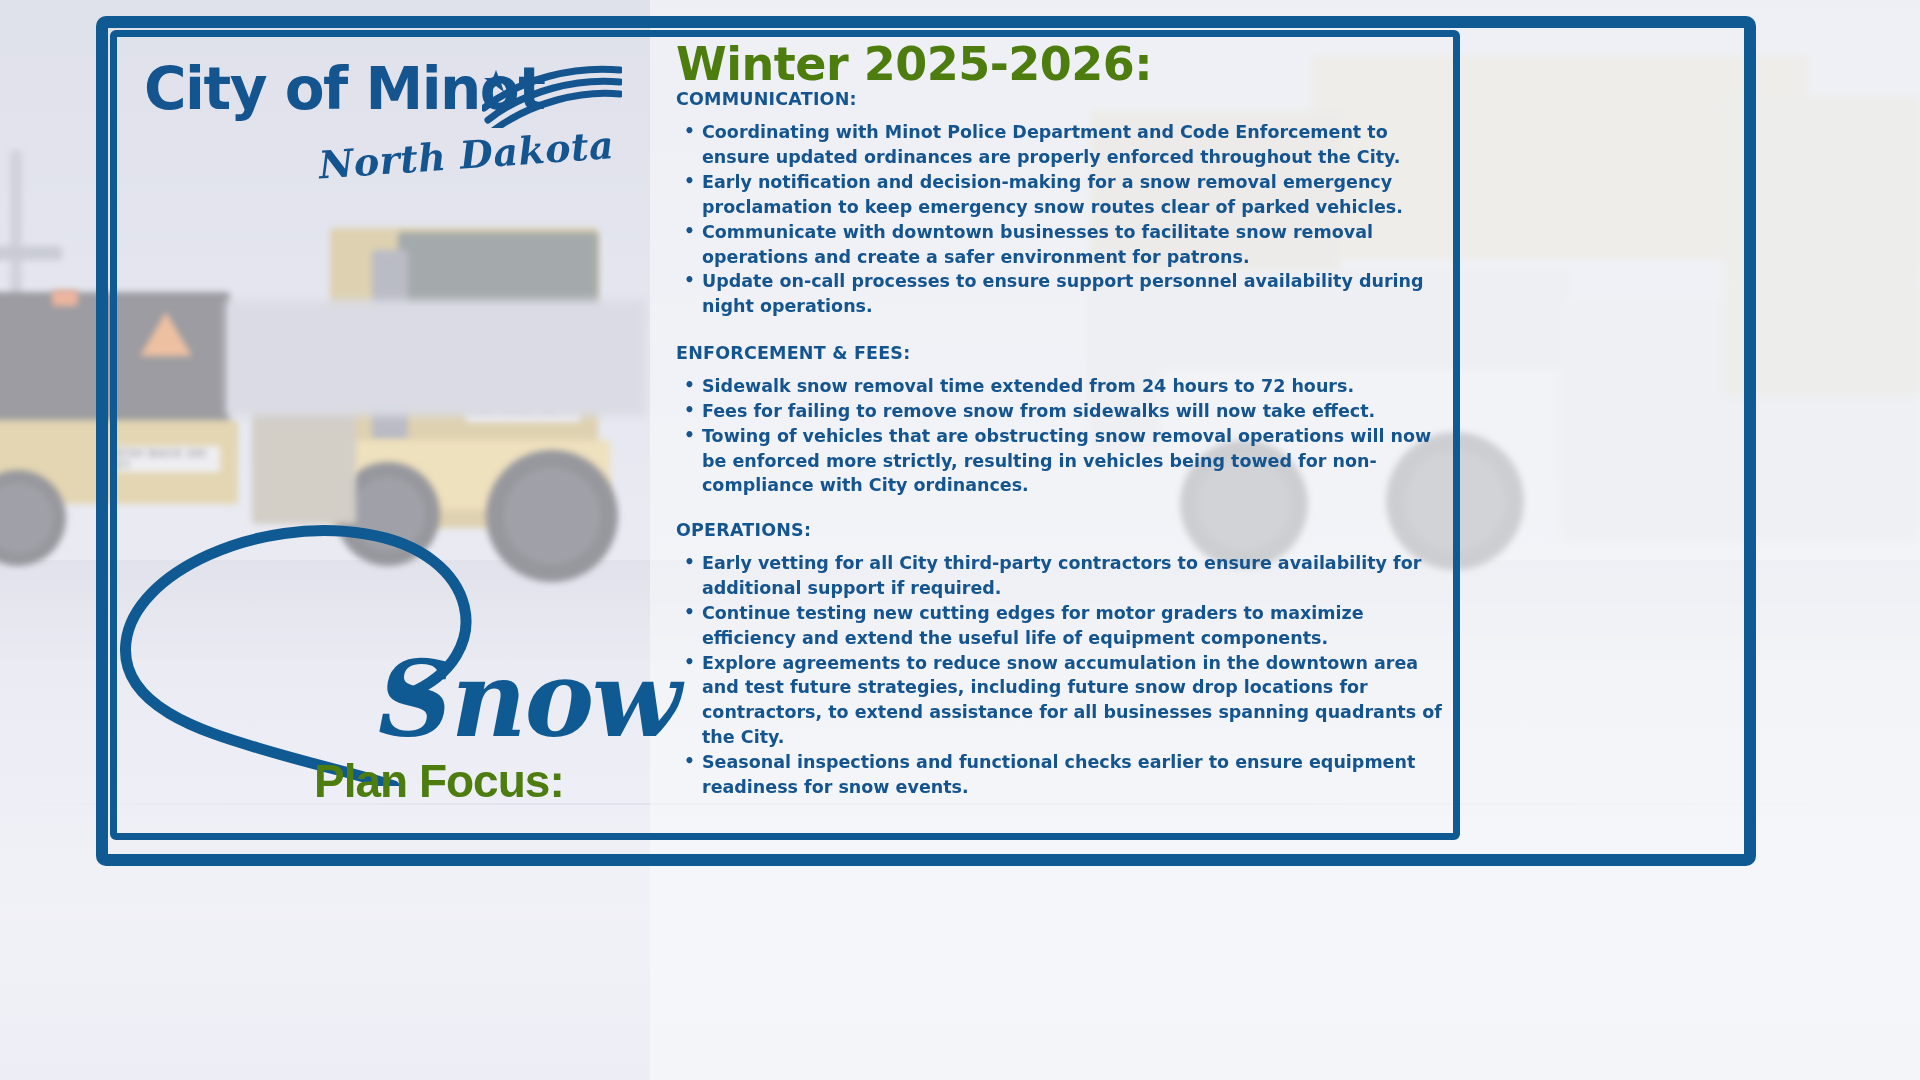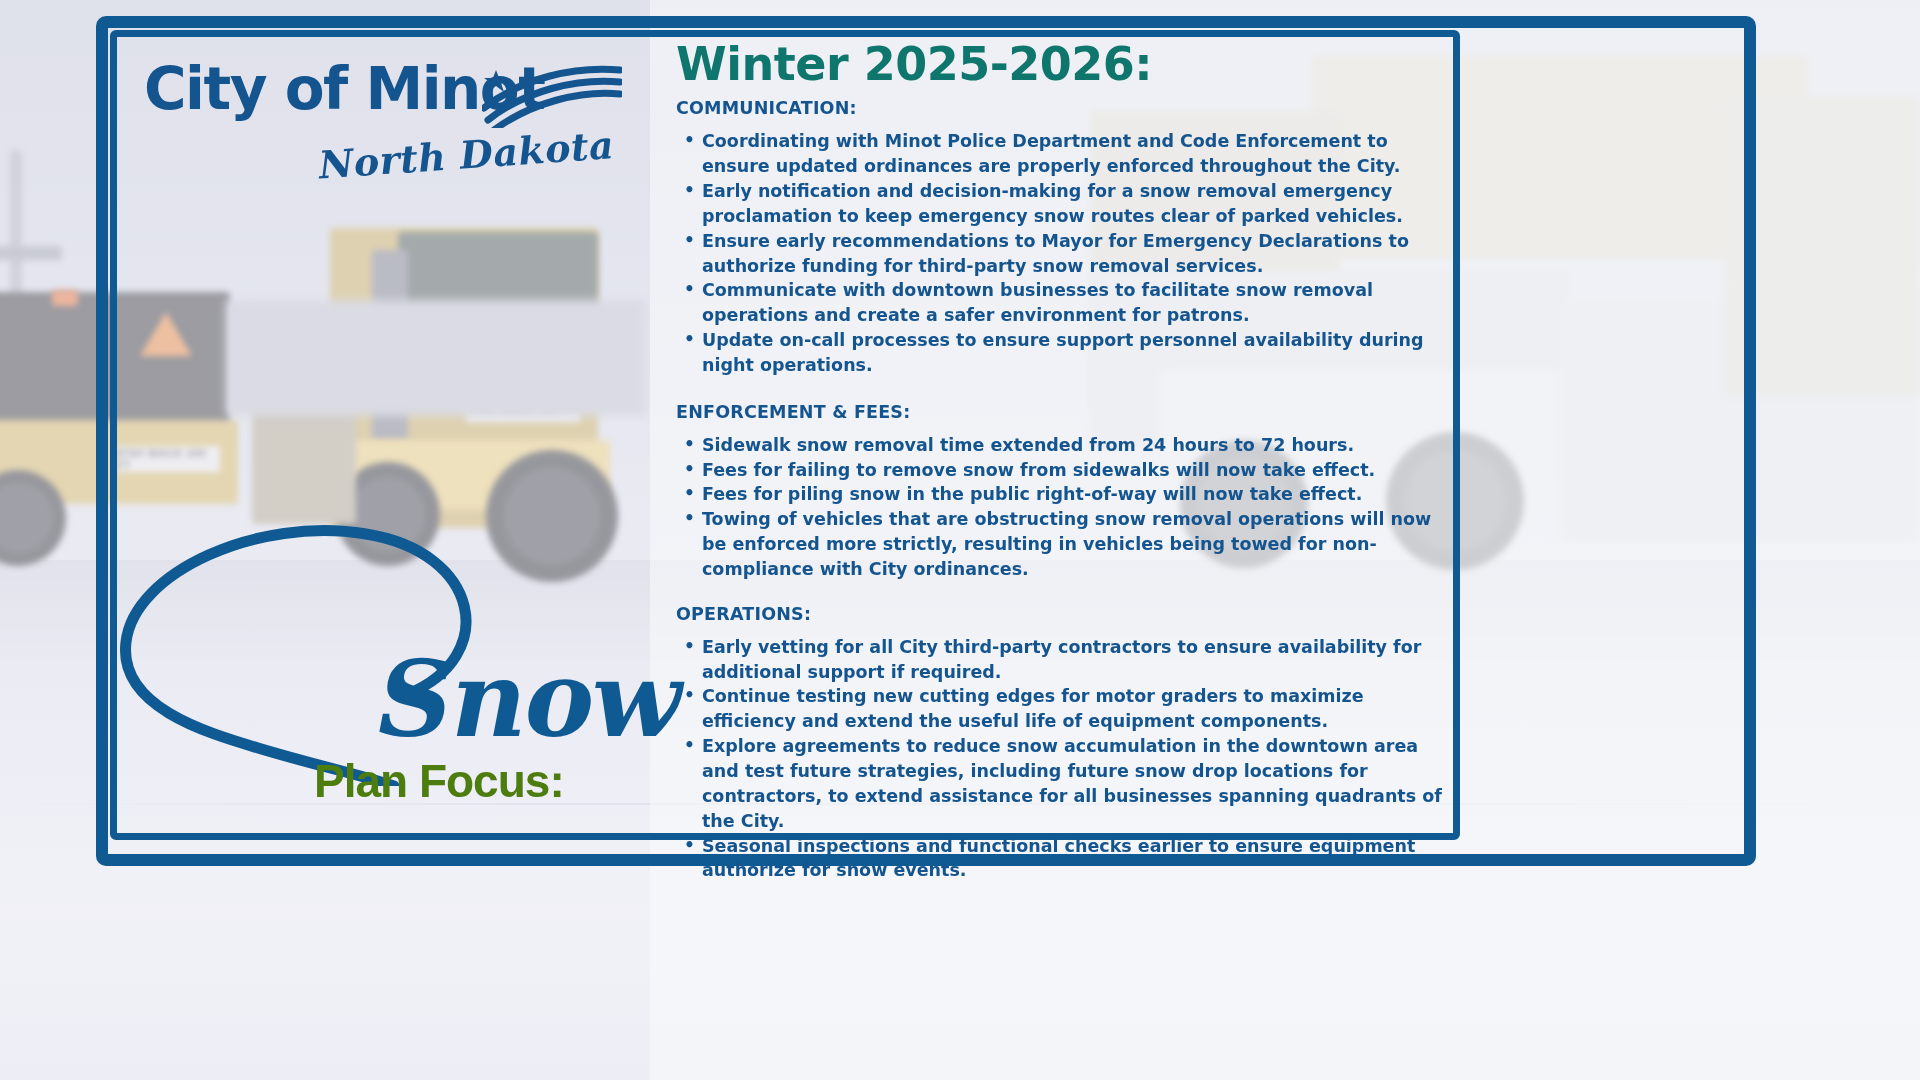--- a/index.html
+++ b/index.html
@@ -125,23 +125,23 @@
     letter-spacing:-1px; white-space:nowrap;
   }
 
   
   .right-col{
     position:absolute; left:676px; top:40px; width:770px; height:800px;
     color:#14548f;
   }
   .headline{
     font-family:"DejaVu Sans", sans-serif;
-    font-size:46px; font-weight:bold; color:#0f766e;
+    font-size:46px; font-weight:bold; color:#4d7c0f;
     letter-spacing:-.5px; line-height:1.05;
-    margin-bottom:10px;
+    margin-bottom:1px;
   }
   .section-head{
     font-family:"DejaVu Sans", sans-serif;
     font-size:17.5px; font-weight:bold; color:#14548f;
     letter-spacing:.2px; margin:0 0 2px 0;
   }
   .bullets{ list-style:none; margin:11px 0 0 0; padding:0; }
   .bullets li{
     position:relative;
     padding-left:26px;
@@ -236,44 +236,42 @@
 
   <div class="right-col">
 
     <div class="headline">Winter 2025-2026:</div>
 
     <div>
       <div class="section-head">COMMUNICATION:</div>
       <ul class="bullets">
         <li>Coordinating with Minot Police Department and Code Enforcement to ensure updated ordinances are properly enforced throughout the City.</li>
         <li>Early notification and decision-making for a snow removal emergency proclamation to keep emergency snow routes clear of parked vehicles.</li>
-        <li>Ensure early recommendations to Mayor for Emergency Declarations to authorize funding for third-party snow removal services.</li>
         <li>Communicate with downtown businesses to facilitate snow removal operations and create a safer environment for patrons.</li>
         <li>Update on-call processes to ensure support personnel availability during night operations.</li>
       </ul>
     </div>
 
     <div class="gap"></div>
 
     <div>
       <div class="section-head">ENFORCEMENT &amp; FEES:</div>
       <ul class="bullets">
         <li>Sidewalk snow removal time extended from 24 hours to 72 hours.</li>
         <li>Fees for failing to remove snow from sidewalks will now take effect.</li>
-        <li>Fees for piling snow in the public right-of-way will now take effect.</li>
         <li>Towing of vehicles that are obstructing snow removal operations will now be enforced more strictly, resulting in vehicles being towed for non-compliance with City ordinances.</li>
       </ul>
     </div>
 
     <div class="gap-sm"></div>
 
     <div>
       <div class="section-head">OPERATIONS:</div>
       <ul class="bullets">
         <li>Early vetting for all City third-party contractors to ensure availability for additional support if required.</li>
         <li>Continue testing new cutting edges for motor graders to maximize efficiency and extend the useful life of equipment components.</li>
         <li>Explore agreements to reduce snow accumulation in the downtown area and test future strategies, including future snow drop locations for contractors, to extend assistance for all businesses spanning quadrants of the City.</li>
-        <li>Seasonal inspections and functional checks earlier to ensure equipment authorize for snow events.</li>
+        <li>Seasonal inspections and functional checks earlier to ensure equipment readiness for snow events.</li>
       </ul>
     </div>
 
   </div>
 </div>
 
 </body></html>

